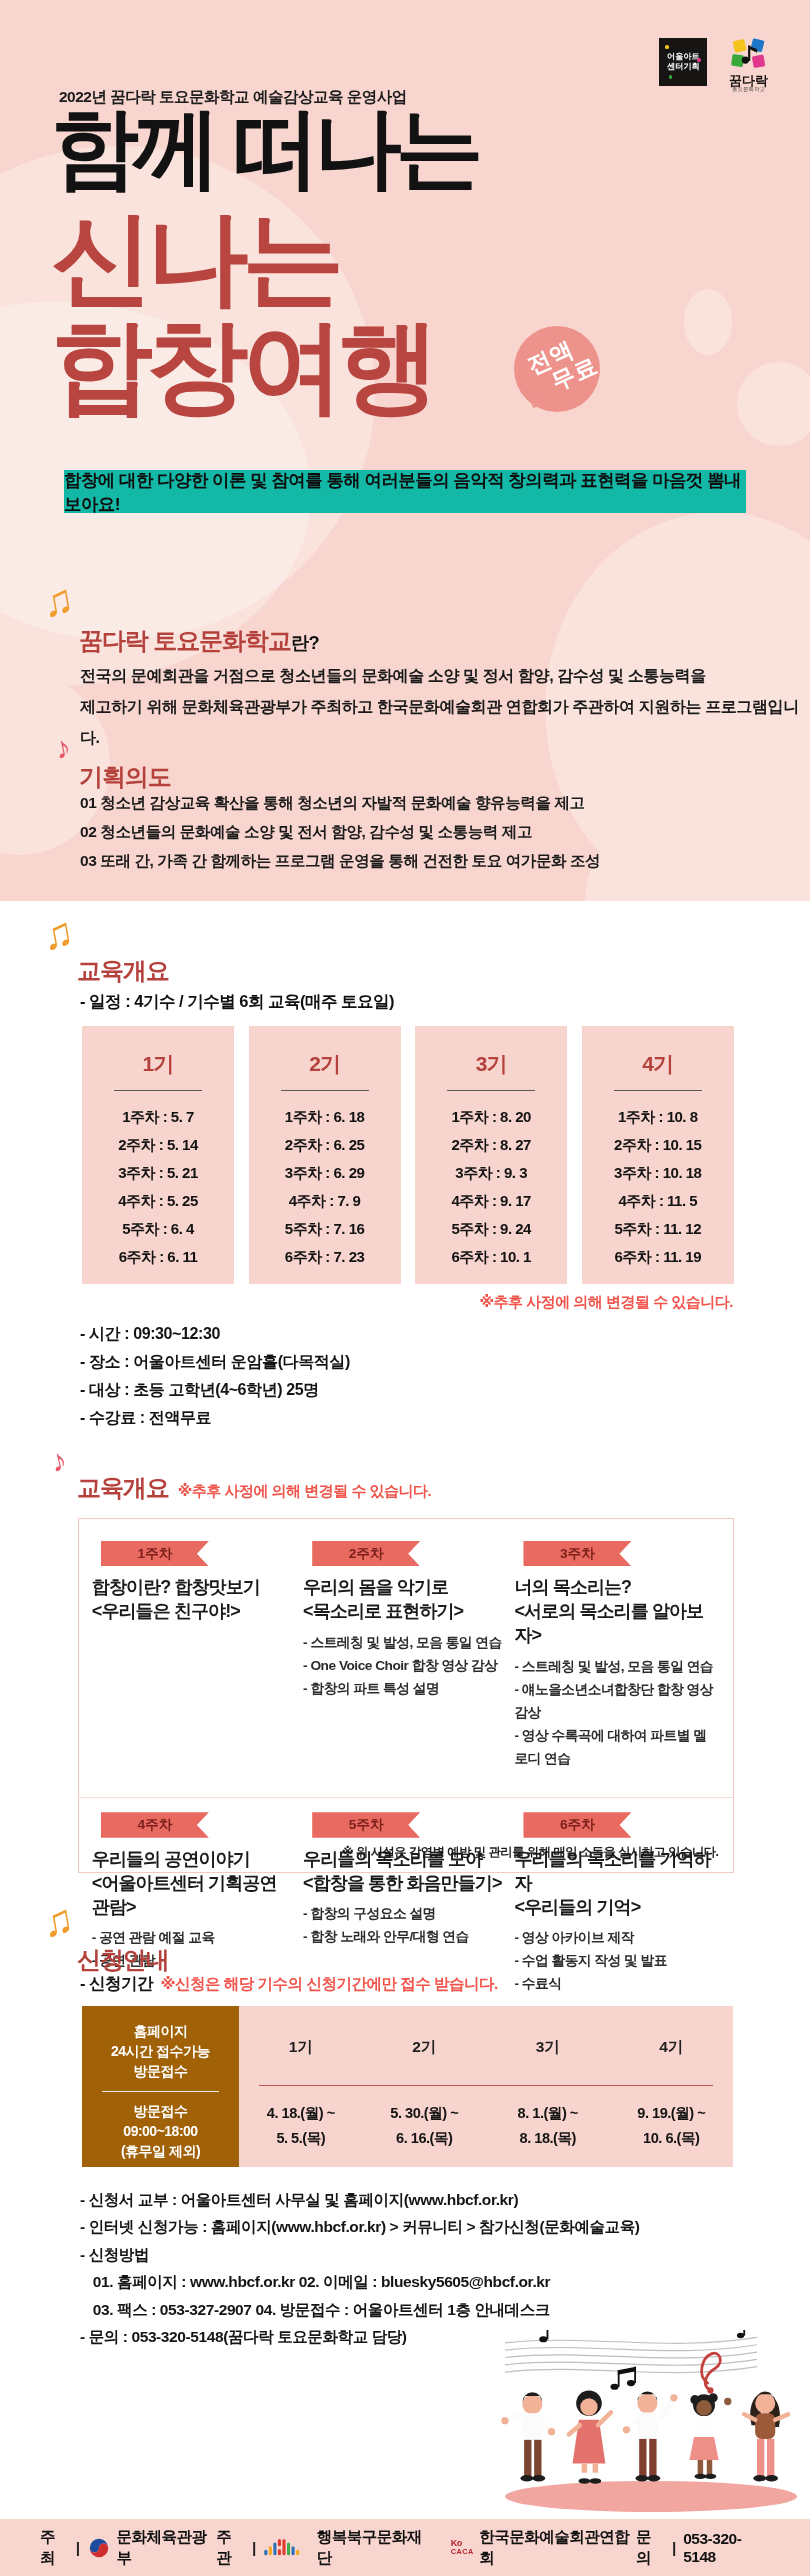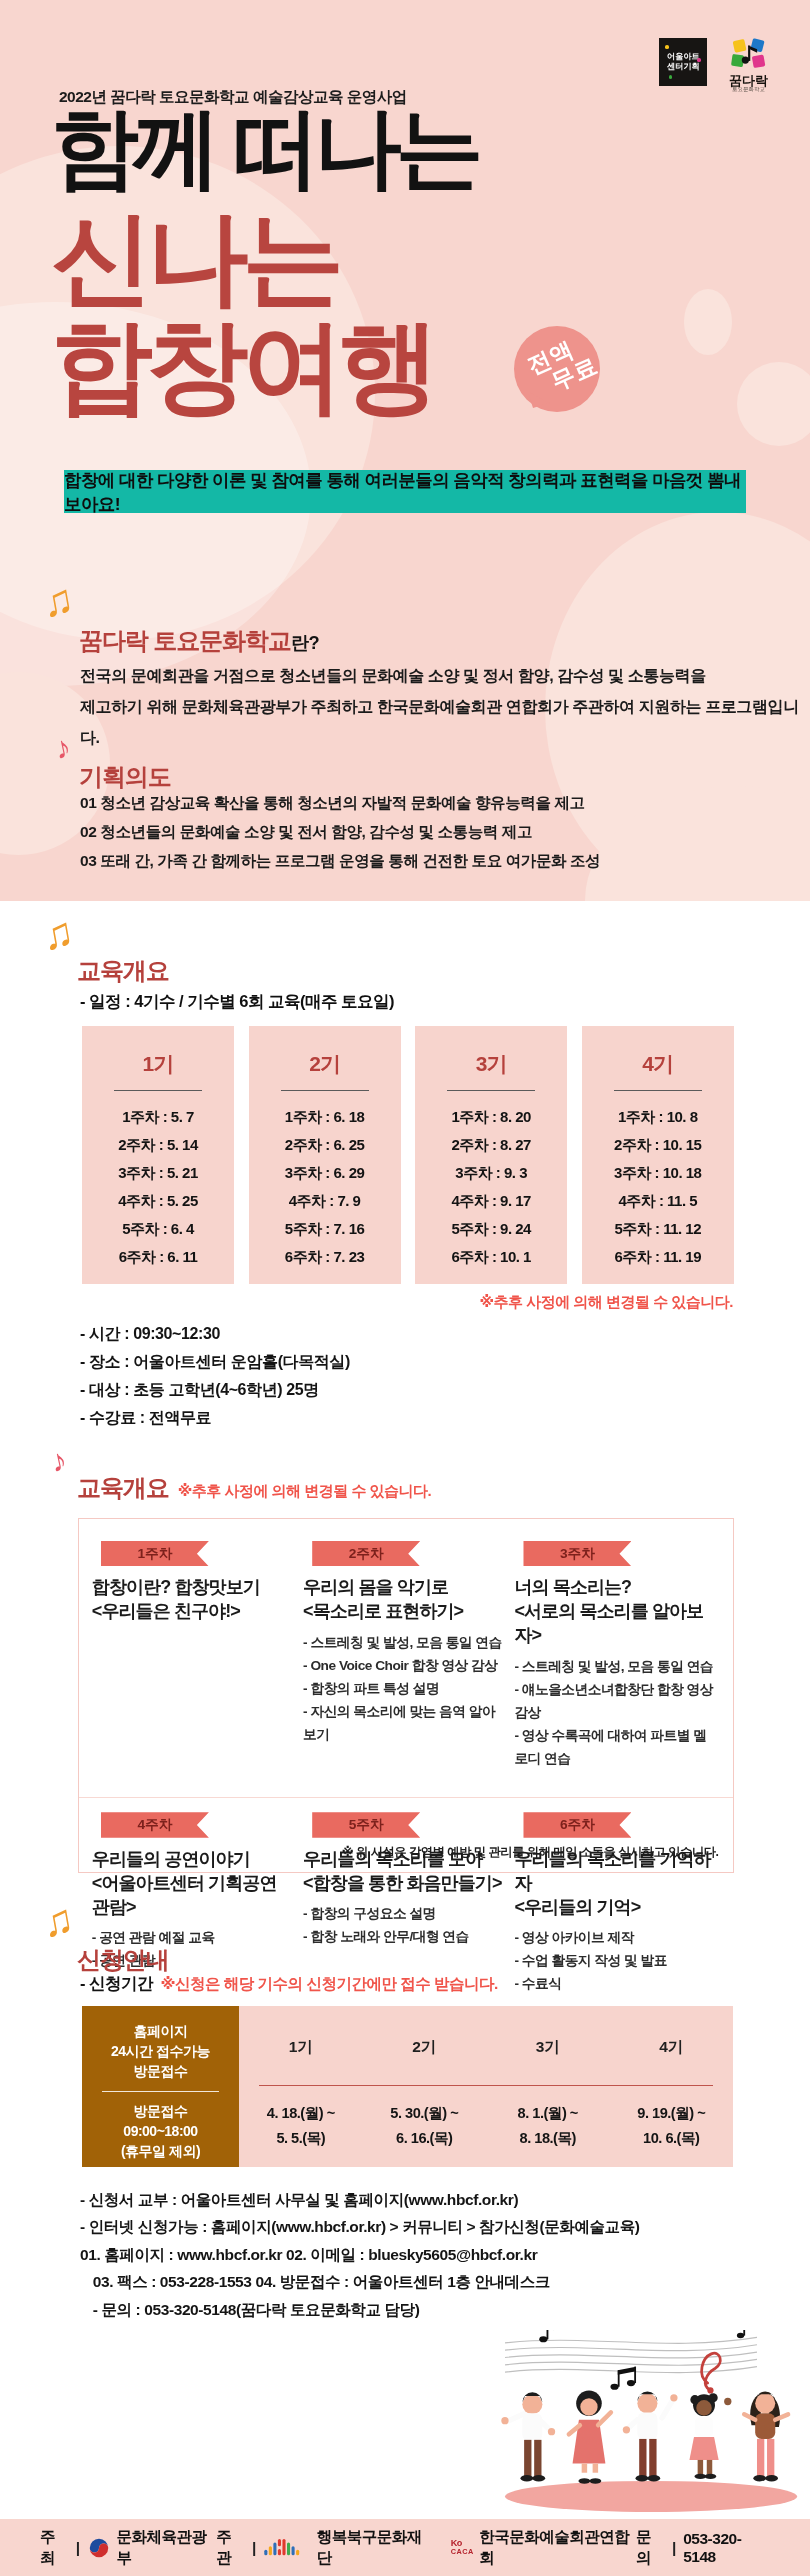--- a/index.html
+++ b/index.html
@@ -240,21 +240,20 @@
         <div class="curr-title">&lt;우리들은 친구야!&gt;</div>
       </div>
       <div class="curr-cell">
         <div class="ribbon">2주차</div>
         <div class="curr-title">우리의 몸을 악기로</div>
         <div class="curr-title">&lt;목소리로 표현하기&gt;</div>
         <div class="curr-items">
           <div>스트레칭 및 발성, 모음 통일 연습</div>
           <div>One Voice Choir 합창 영상 감상</div>
           <div>합창의 파트 특성 설명</div>
-          <div>자신의 목소리에 맞는 음역 알아보기</div>
         </div>
       </div>
       <div class="curr-cell">
         <div class="ribbon">3주차</div>
         <div class="curr-title">너의 목소리는?</div>
         <div class="curr-title">&lt;서로의 목소리를 알아보자&gt;</div>
         <div class="curr-items">
           <div>스트레칭 및 발성, 모음 통일 연습</div>
           <div>얘노을소년소녀합창단 합창 영상 감상</div>
           <div>영상 수록곡에 대하여 파트별 멜로디 연습</div>
@@ -335,22 +334,23 @@
           <div>9. 19.(월) ~</div>
           <div>10. 6.(목)</div>
         </div>
       </div>
     </div>
   </div>
 
   <div class="abs apply-lines">
     <div>- 신청서 교부 : 어울아트센터 사무실 및 홈페이지(www.hbcf.or.kr)</div>
     <div>- 인터넷 신청가능 : 홈페이지(www.hbcf.or.kr) &gt; 커뮤니티 &gt; 참가신청(문화예술교육)</div>
+    <div>- 신청방법</div>
     <div>01. 홈페이지 : www.hbcf.or.kr   02. 이메일 : bluesky5605@hbcf.or.kr</div>
-    <div>03. 팩스 : 053-228-1553   04. 방문접수 : 어울아트센터 1층 안내데스크</div>
+    <div>03. 팩스 : 053-327-2907   04. 방문접수 : 어울아트센터 1층 안내데스크</div>
     <div>- 문의 : 053-320-5148(꿈다락 토요문화학교 담당)</div>
   </div>
 
   <svg class="abs" style="left:505px;top:2330px;" width="252" height="66" viewBox="0 0 276 72">
     <path d="M0,14 C90,4 180,24 276,8" stroke="#bfbfbf" stroke-width="1.3" fill="none"></path>
     <path d="M0,22 C90,12 180,32 276,16" stroke="#bfbfbf" stroke-width="1.3" fill="none"></path>
     <path d="M0,30 C90,20 180,40 276,24" stroke="#bfbfbf" stroke-width="1.3" fill="none"></path>
     <path d="M0,38 C90,28 180,48 276,32" stroke="#bfbfbf" stroke-width="1.3" fill="none"></path>
     <path d="M0,46 C90,36 180,56 276,40" stroke="#bfbfbf" stroke-width="1.3" fill="none"></path>
     <g>

